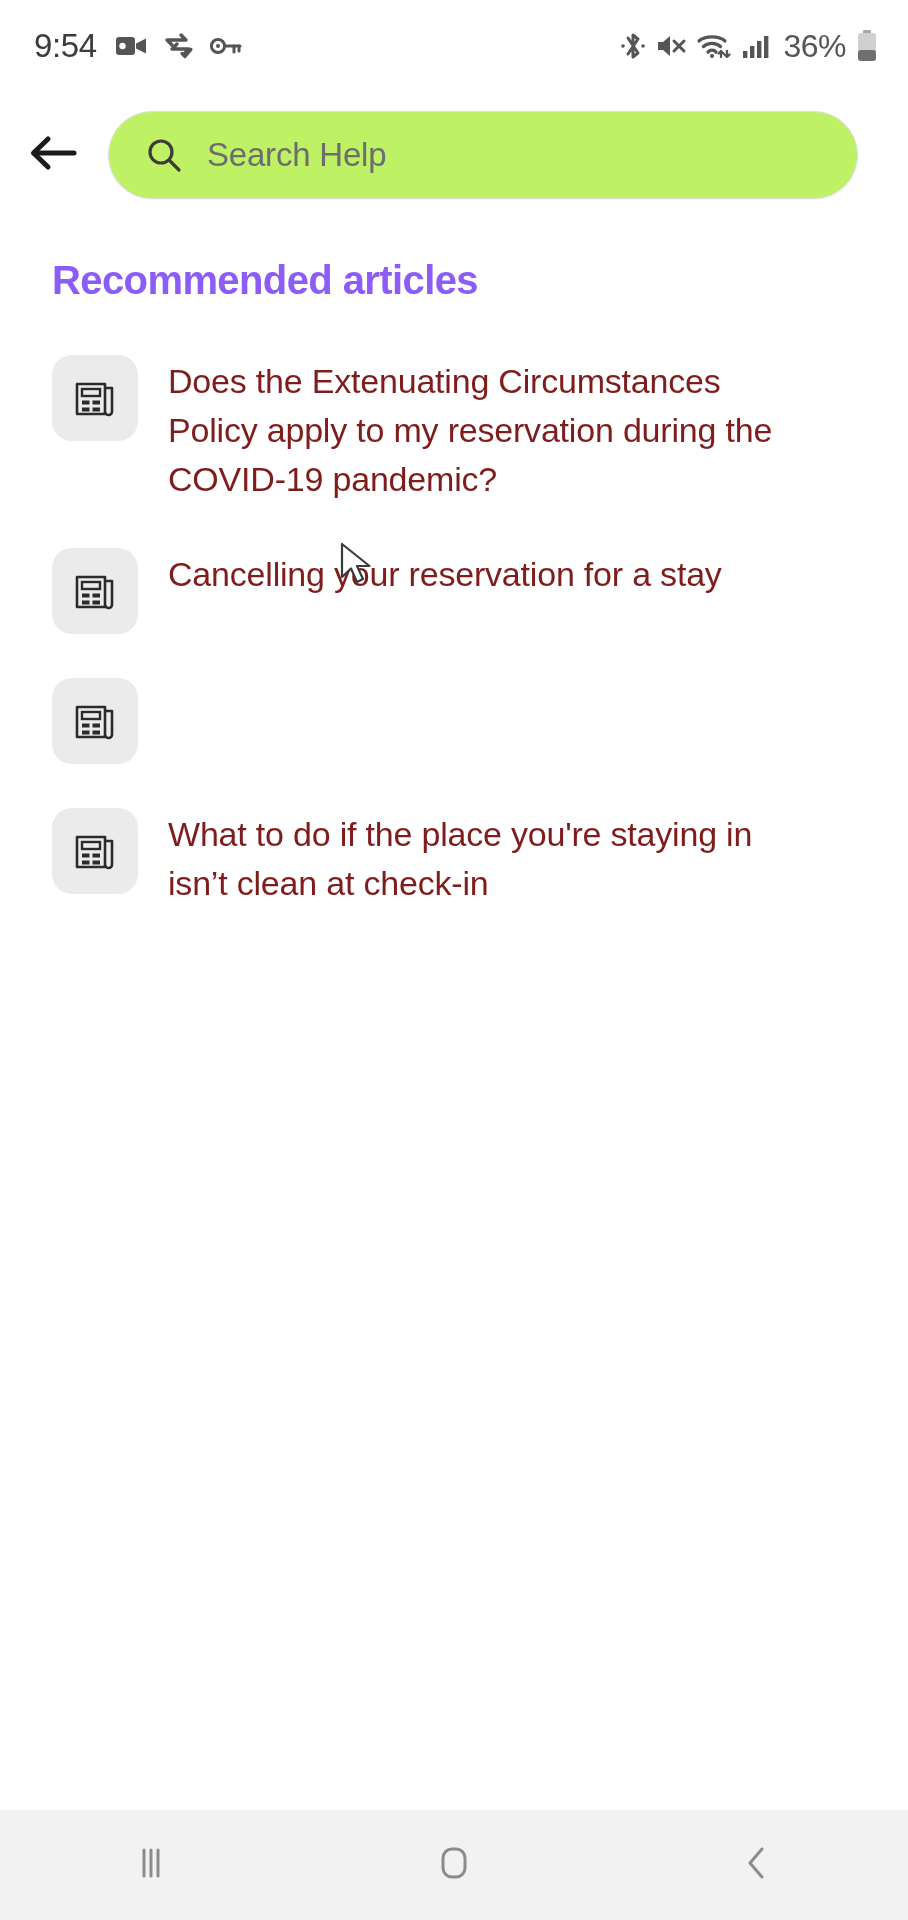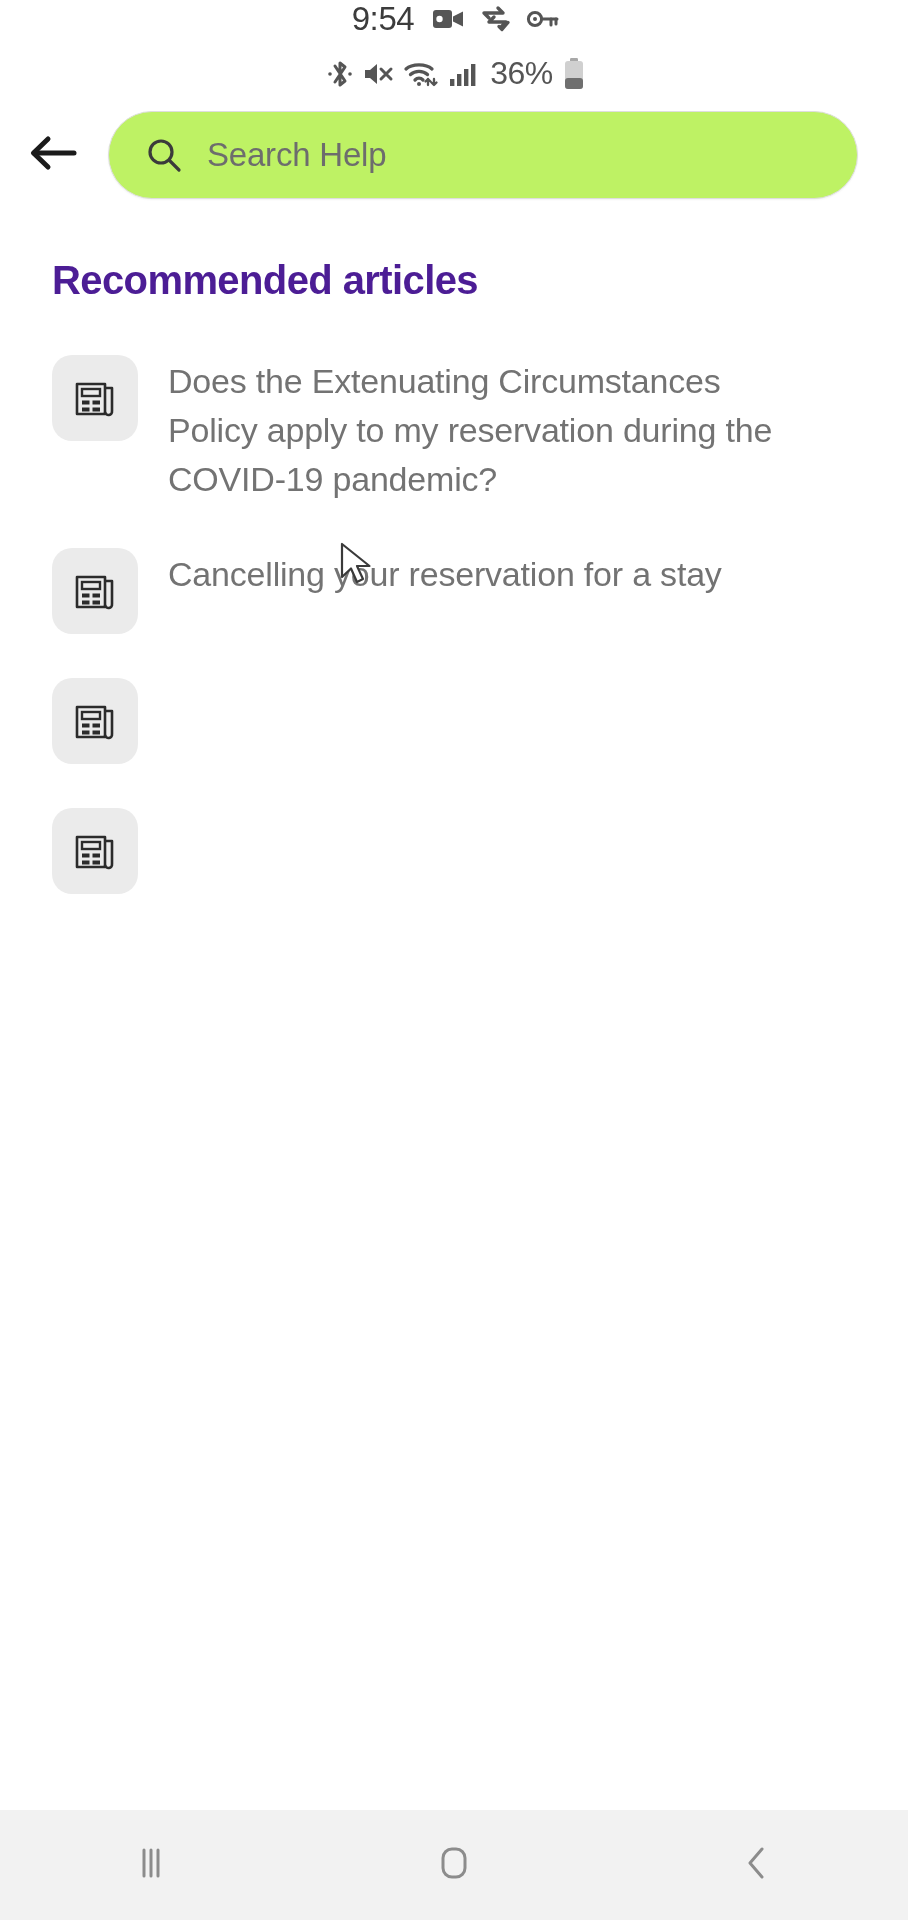--- a/index.html
+++ b/index.html
@@ -17,21 +17,20 @@
   }
 
   
   .status-bar {
     height: 92px;
     display: flex;
     align-items: center;
     justify-content: space-between;
     padding: 0 30px 0 34px;
     box-sizing: border-box;
-    flex-direction: column;
   }
   .status-left {
     display: flex;
     align-items: center;
     gap: 14px;
   }
   .status-clock {
     font-size: 33px;
     color: #3c3c3c;
     letter-spacing: -0.4px;
@@ -93,21 +92,21 @@
     letter-spacing: -0.2px;
   }
 
   
   .content {
     padding: 0 50px 0 52px;
   }
   .section-title {
     font-size: 40px;
     font-weight: bold;
-    color: #4c1d95;
+    color: #8b5cf6;
     letter-spacing: -0.6px;
     margin: 56px 0 28px 0;
   }
   .article-list {
     display: flex;
     flex-direction: column;
   }
   .article-row {
     display: flex;
     align-items: flex-start;
@@ -122,21 +121,21 @@
     background: #ebebeb;
     display: flex;
     align-items: center;
     justify-content: center;
     margin-right: 30px;
     margin-top: 4px;
   }
   .article-title {
     font-size: 34px;
     line-height: 49px;
-    color: #737373;
+    color: #7f1d1d;
     letter-spacing: -0.2px;
     padding-top: 6px;
     max-width: 620px;
   }
 
   
   .cursor {
     position: absolute;
     left: 340px;
     top: 542px;
@@ -320,20 +319,21 @@
         <svg width="46" height="46" viewBox="0 0 46 46">
           <path d="M5 9 H33 V39 H5 Z" fill="none" stroke="#2b2b2b" stroke-width="2.6" stroke-linejoin="round"></path>
           <path d="M33 13 H40 V36 A3 3 0 0 1 33 37" fill="none" stroke="#2b2b2b" stroke-width="2.6" stroke-linejoin="round"></path>
           <rect x="10" y="14" width="18" height="7" fill="none" stroke="#2b2b2b" stroke-width="2.4"></rect>
           <rect x="10" y="25.5" width="7.5" height="4" fill="#2b2b2b"></rect>
           <rect x="20.5" y="25.5" width="7.5" height="4" fill="#2b2b2b"></rect>
           <rect x="10" y="32.5" width="7.5" height="4" fill="#2b2b2b"></rect>
           <rect x="20.5" y="32.5" width="7.5" height="4" fill="#2b2b2b"></rect>
         </svg>
       </div>
+      <div class="article-title">What to do if the place you're staying in isn’t clean at check-in</div>
     </div>
 
   </div>
 </div>
 
 <div class="cursor">
   <svg width="40" height="48" viewBox="0 0 40 48">
     <path d="M2 2 L2 35 L11 26.5 L17 40 L23 37 L17 24 L29.5 24 Z" fill="#ffffff" stroke="#3a3a3a" stroke-width="2.2" stroke-linejoin="round"></path>
   </svg>
 </div>

